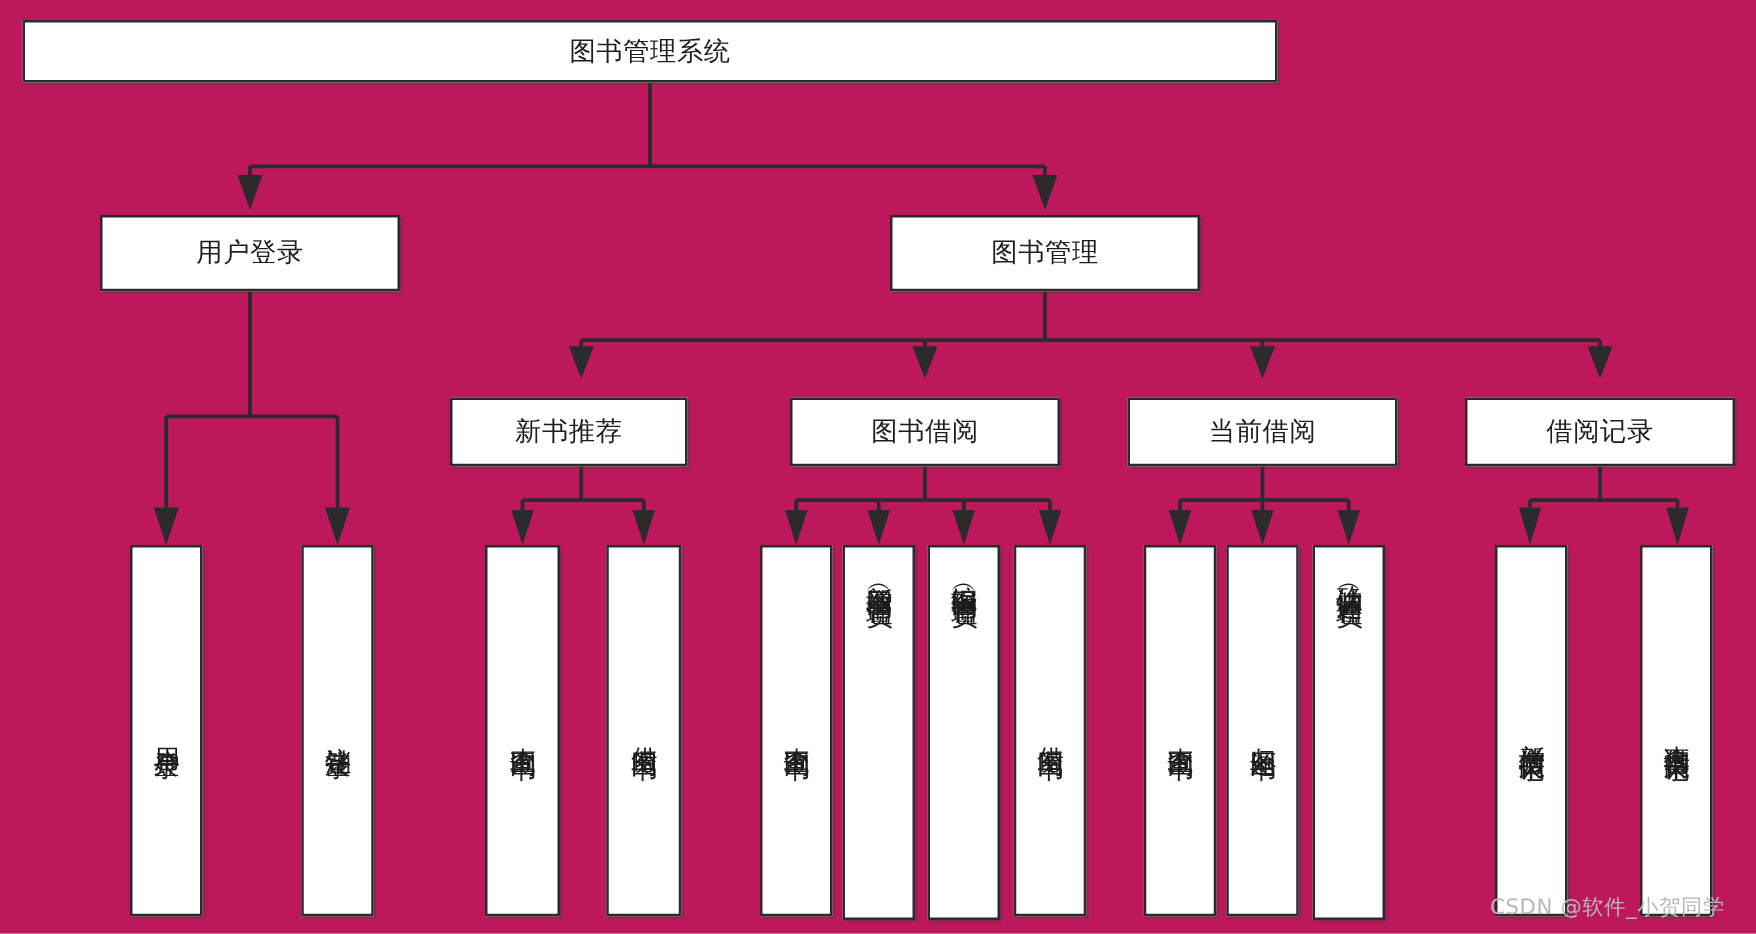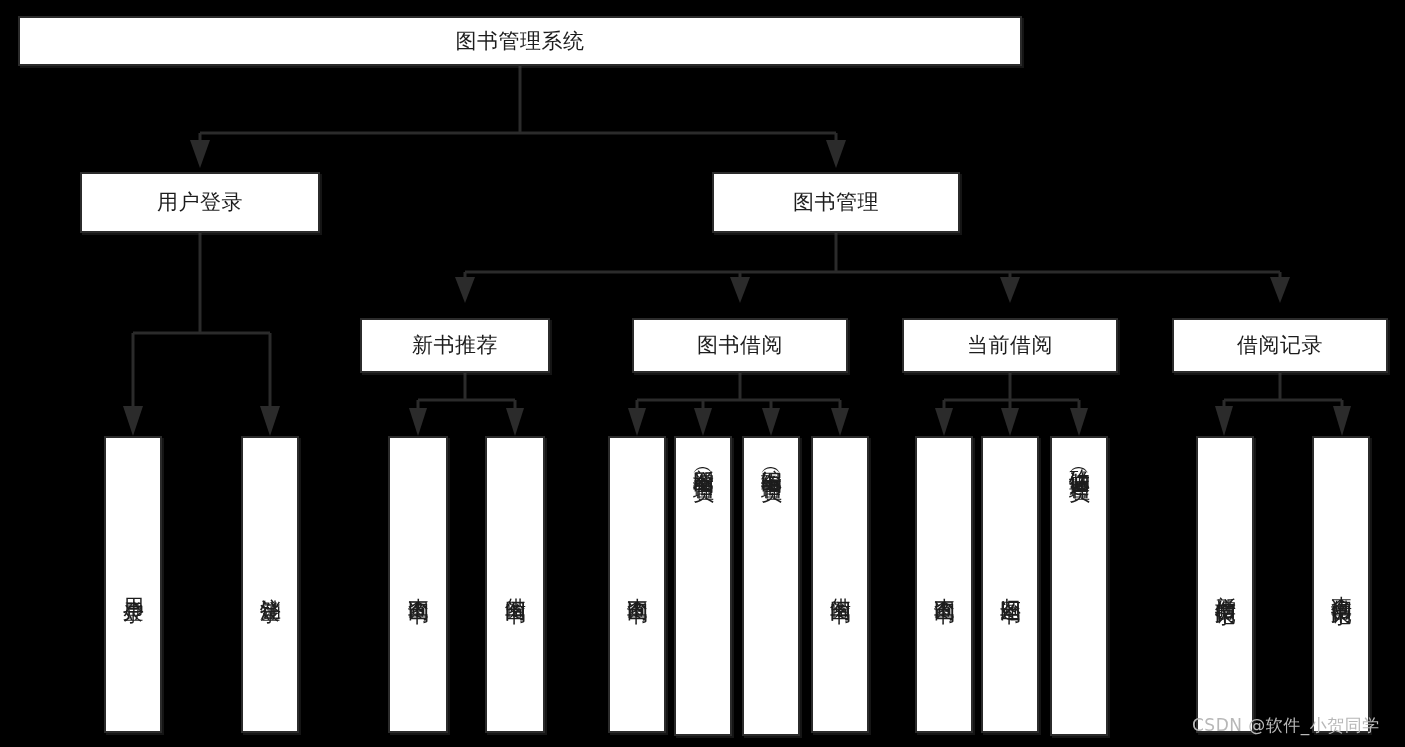--- a/index.html
+++ b/index.html
@@ -4,21 +4,21 @@
 <style>
   html, body {
     margin: 0;
     padding: 0;
     background: #ffffff;
   }
   #canvas {
     position: relative;
     width: 1405px;
     height: 747px;
-    background: #000000;
+    background: #be185d;
     font-family: "DejaVu Sans", "Liberation Sans", sans-serif;
     overflow: hidden;
   }
   svg.edges {
     position: absolute;
     left: 0;
     top: 0;
     width: 1405px;
     height: 747px;
     pointer-events: none;

